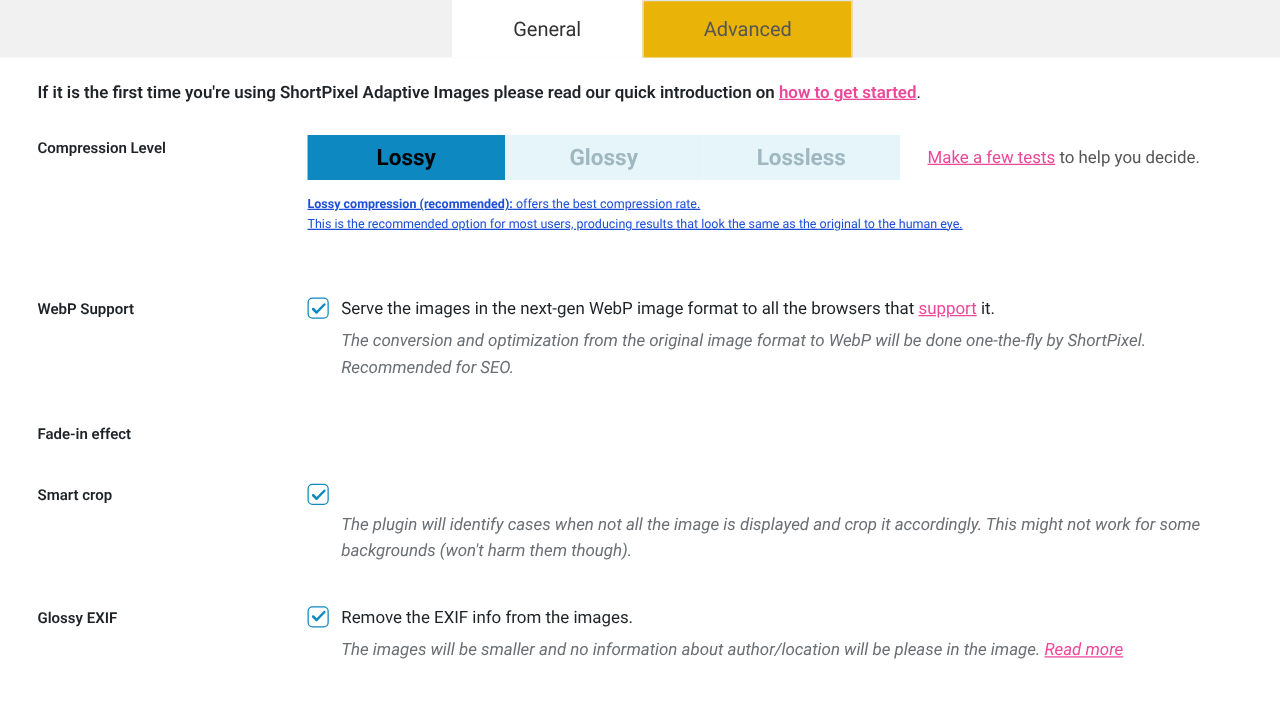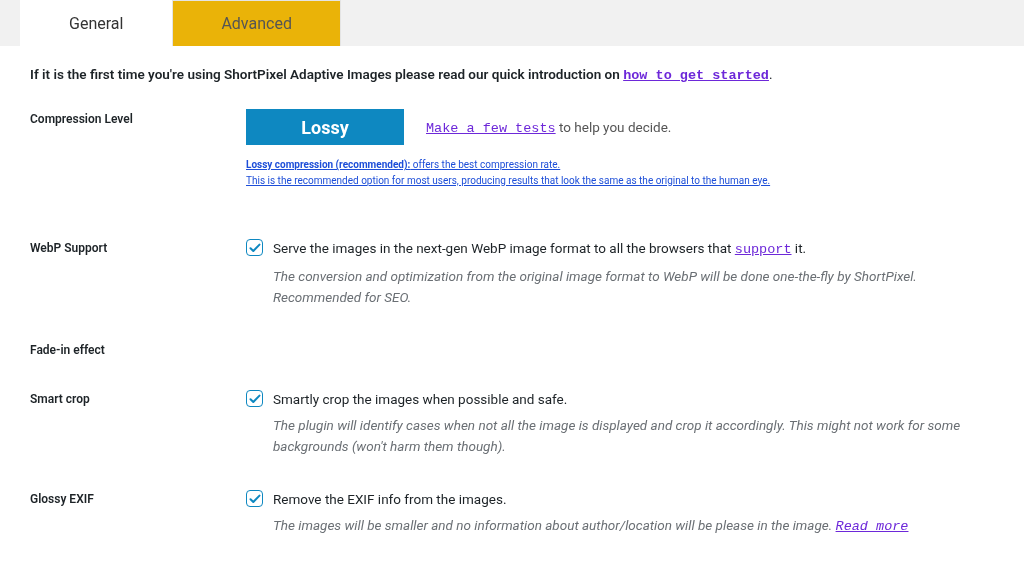--- a/index.html
+++ b/index.html
@@ -9,20 +9,21 @@
   color: #1d2327;
   font-size: 13.5px;
   width: 1024px;
   height: 576px;
   overflow: hidden;
 }
 .wrap { padding: 0 0 0 0; }
 .tabs {
   display: flex;
   padding-left: 20px;
+  justify-content: center;
 }
 .tab {
   padding: 13px 48px;
   background: #eab308;
   color: #555;
   font-size: 16px;
   border: 1px solid #e4e4e4;
   border-bottom: none;
   cursor: pointer;
 }
@@ -34,21 +35,21 @@
 .panel {
   background: #fff;
   padding: 20px 30px 30px 30px;
   min-height: 560px;
 }
 .intro {
   font-size: 13.5px;
   margin-bottom: 26px;
 }
 .intro strong { font-weight: 600; }
-a { color: #6d28d9; text-decoration: underline; cursor: pointer; font-family: Liberation Mono, monospace; }
+a { color: #ec4899; text-decoration: underline; cursor: pointer; }
 .row {
   display: flex;
   margin-bottom: 44px;
 }
 .row:first-of-type { margin-bottom: 50px; }
 .row .label {
   flex: 0 0 216px;
   font-weight: 600;
   font-size: 12px;
   padding-top: 3px;
@@ -62,21 +63,21 @@
 .seg-btn {
   width: 158px;
   height: 36px;
   display: flex;
   align-items: center;
   justify-content: center;
   font-size: 18px;
   font-weight: 700;
   cursor: pointer;
 }
-.seg-btn.active { background: #0e88c1; color: #ffffff; }
+.seg-btn.active { background: #0e88c1; color: #000000; }
 .seg-btn.inactive { background: #e6f5fa; color: #9fb8bf; }
 .seg-help {
   margin-left: 22px;
   font-size: 13.5px;
   color: #555;
 }
 .desc {
   font-size: 10px;
   line-height: 1.55;
   color: #1d4ed8;
@@ -123,20 +124,22 @@
   <div class="panel">
     <p class="intro">
       <strong><span>If it is the first time you're using ShortPixel Adaptive Images please read our quick introduction on </span><a>how to get started</a></strong><span>.</span>
     </p>
 
     <div class="row">
       <div class="label">Compression Level</div>
       <div class="control">
         <div class="segmented">
           <div class="seg-btn active">Lossy</div>
+          <div class="seg-btn inactive">Glossy</div>
+          <div class="seg-btn inactive">Lossless</div>
           <div class="seg-help">
             <a>Make a few tests</a><span> to help you decide.</span>
           </div>
         </div>
         <div class="desc">
           <strong>Lossy compression (recommended):</strong><span> offers the best compression rate.</span><br>
           <span>This is the recommended option for most users, producing results that look the same as the original to the human eye.</span>
         </div>
       </div>
     </div>
@@ -164,21 +167,20 @@
 
     <div class="row compact">
       <div class="label">Smart crop</div>
       <div class="control">
         <div class="check-line">
           <div class="checkbox">
             <svg viewBox="0 0 12 12">
                 <path d="M1.5 6.2 L4.3 9 L10.5 2.6" stroke="#0e88c1" stroke-width="2" fill="none" stroke-linecap="round" stroke-linejoin="round"></path>
               </svg>
           </div>
-          <span class="check-label">Smartly crop the images when possible and safe.</span>
         </div>
         <div class="hint">The plugin will identify cases when not all the image is displayed and crop it accordingly. This might not work for some backgrounds (won't harm them though).</div>
       </div>
     </div>
 
     <div class="row last">
       <div class="label">Glossy EXIF</div>
       <div class="control">
         <div class="check-line">
           <div class="checkbox">

